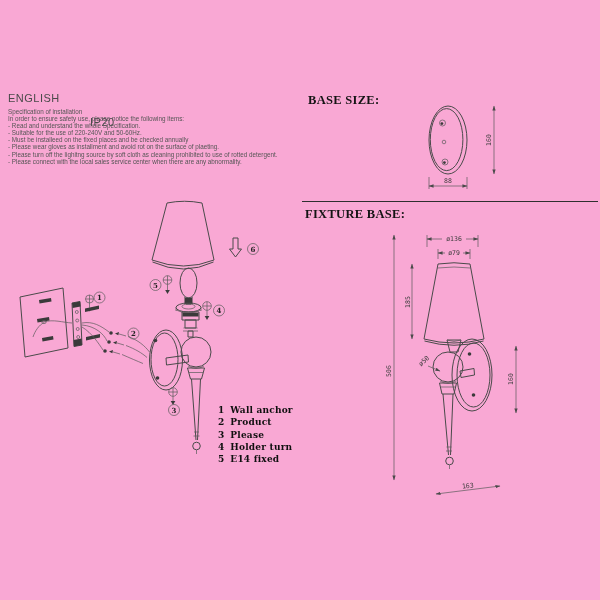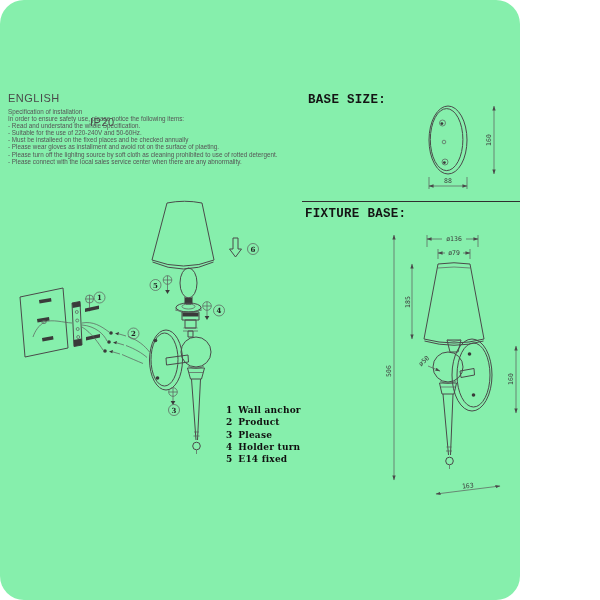--- a/index.html
+++ b/index.html
@@ -1,35 +1,35 @@
 <!DOCTYPE html>
 <html><head>
 <meta charset="utf-8">
 <style>
   html,body{margin:0;padding:0;background:#fff;}
-  #page{position:relative;width:520px;height:600px;background:#86efac;overflow:hidden;
-        font-family:"Liberation Sans", sans-serif;color:#3c3c3c;border-radius:24px;}
+  #page{position:relative;width:600px;height:600px;background:#f9a8d4;overflow:hidden;
+        font-family:"Liberation Sans", sans-serif;color:#3c3c3c;}
   .hdr{position:absolute;top:92px;left:8px;font-size:11px;letter-spacing:.5px;color:#4a4a4a;}
   .hdr .ip{position:absolute;left:82px;top:0;margin-top:24px;}
   .spec{position:absolute;top:108px;left:8px;font-size:6.3px;line-height:7.1px;color:#555;width:290px;}
-  .sec-label{position:absolute;font-family:Liberation Mono, monospace;font-weight:700;
+  .sec-label{position:absolute;font-family:Liberation Serif, serif;font-weight:700;
              font-size:12.5px;color:#141414;letter-spacing:.3px;}
   #base-label{top:93px;left:308px;}
   #fixture-label{top:207px;left:305px;}
   #separator{position:absolute;top:201px;left:302px;width:296px;border-top:1.6px solid #2f2f2f;}
   svg{position:absolute;overflow:visible;}
   #svg-base{left:378px;top:85px;}
   #svg-fixture{left:370px;top:225px;}
   #svg-exploded{left:5px;top:193px;}
   .ln{stroke:#4a4a4a;stroke-width:1;fill:none;}
   .thin{stroke:#5a5a5a;stroke-width:.7;fill:none;}
   .filldark{fill:#3a3a3a;stroke:none;}
   .dimtxt{font-family:"DejaVu Sans Mono", monospace;font-size:6.5px;fill:#3c3c3c;}
   .circnum{font-family:"DejaVu Serif", serif;font-weight:700;font-size:7px;fill:#222;}
-  .parts{position:absolute;top:404px;left:226px;font-family:"DejaVu Serif", serif;
+  .parts{position:absolute;top:404px;left:218px;font-family:"DejaVu Serif", serif;
          font-weight:700;font-size:9px;line-height:12.3px;color:#101010;letter-spacing:.2px;}
   .parts .row span.num{display:inline-block;min-width:9px;}
   .coding{position:absolute;top:476px;left:228px;font-size:13.5px;color:#333;}
 </style>
 </head>
 <body>
 
 <div id="page">
 
   <div class="hdr">

